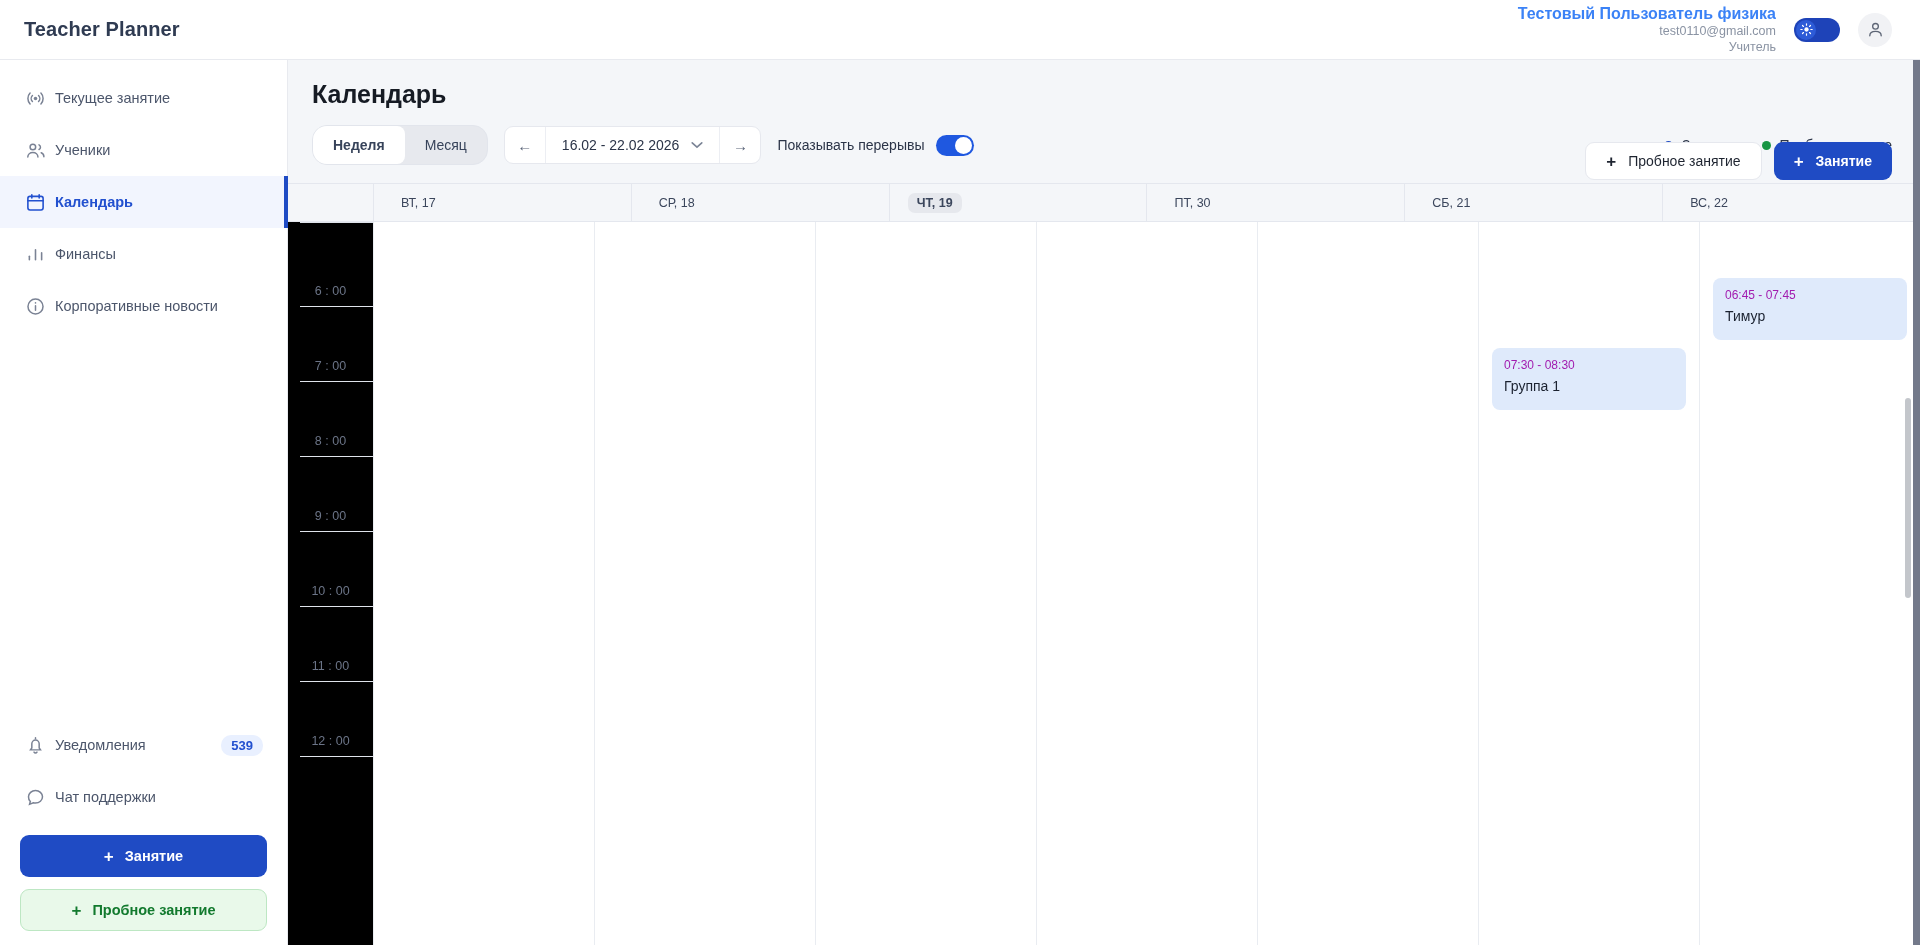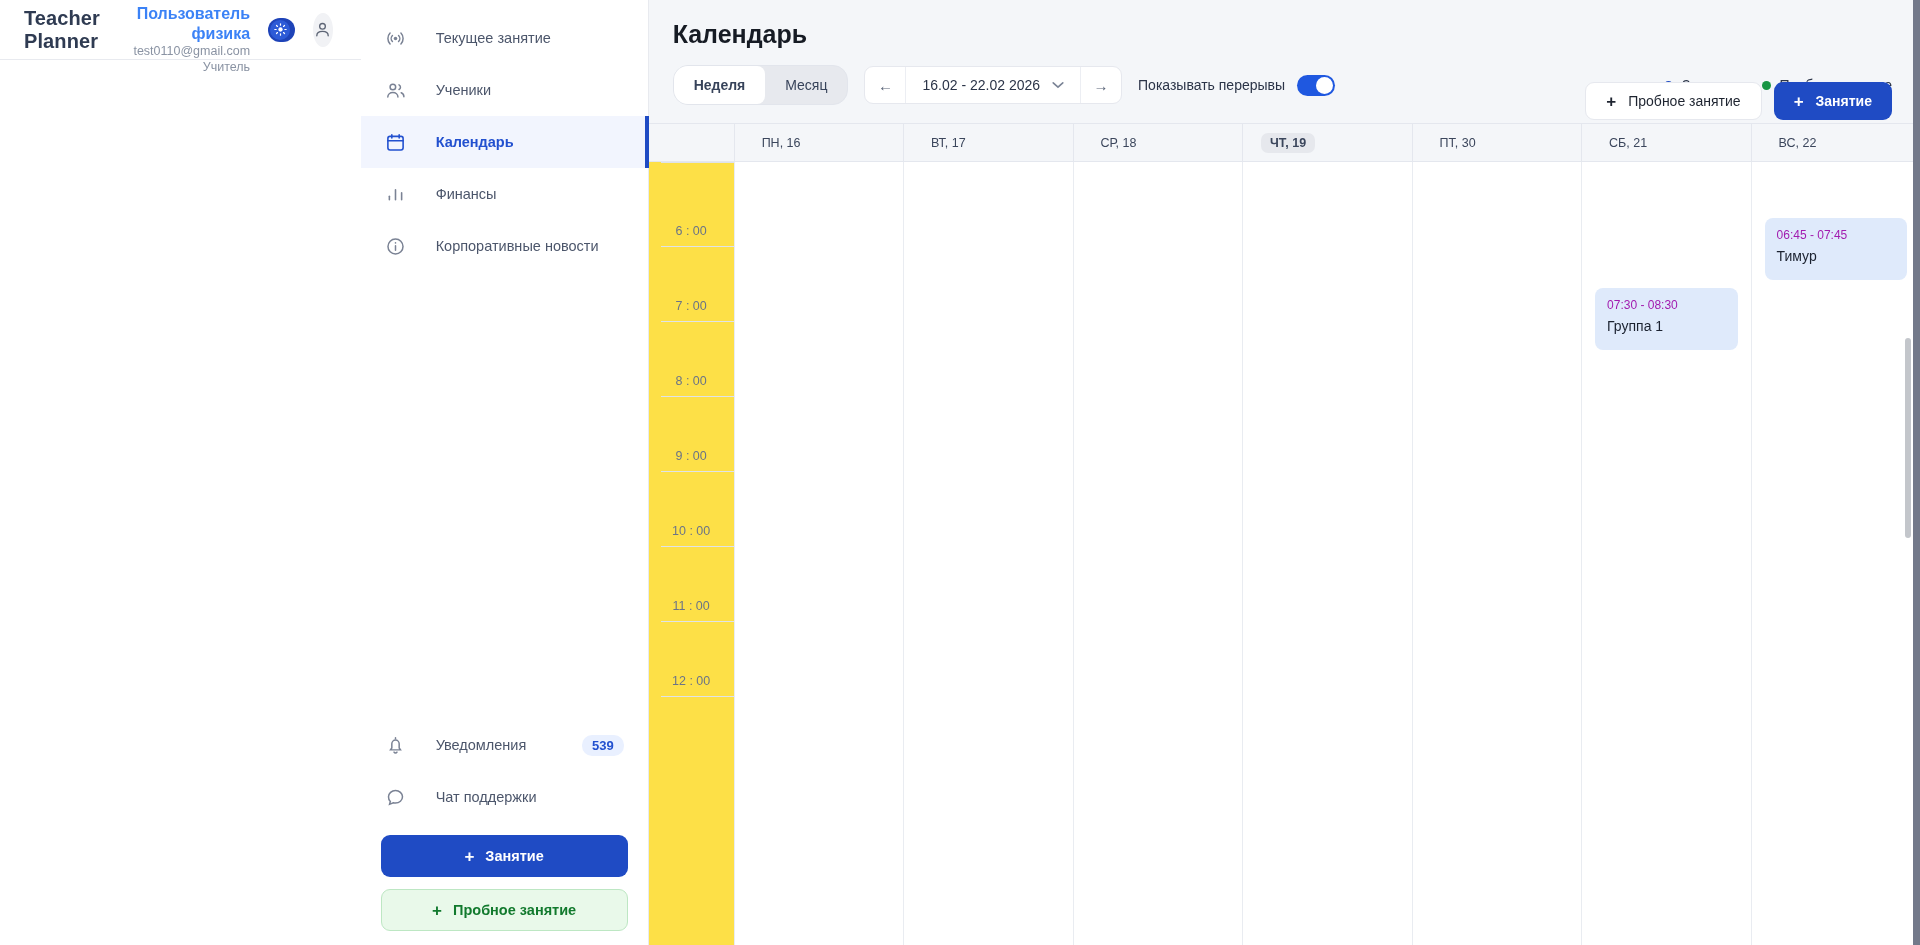--- a/index.html
+++ b/index.html
@@ -2,21 +2,21 @@
 <html><head>
 <meta charset="utf-8">
 <style>
   * { box-sizing: border-box; margin: 0; padding: 0; }
   html, body {
     width: 1920px; height: 945px;
     font-family: "Liberation Sans", sans-serif;
     background: #ffffff;
     overflow: hidden;
   }
-  .app { position: relative; width: 1920px; height: 945px; display: flex; flex-direction: row; }
+  .app { position: relative; width: 1920px; height: 945px; display: flex; flex-direction: column; }
 
   
   .topbar {
     height: 60px; flex: 0 0 60px;
     background: #ffffff;
     border-bottom: 1px solid #e8eaef;
     display: flex; align-items: center; justify-content: space-between;
     padding: 0 28px 0 24px;
     position: relative; z-index: 5;
   }
@@ -47,21 +47,21 @@
   .body { flex: 1; display: flex; min-height: 0; }
 
   
   .sidebar {
     width: 288px; flex: 0 0 288px;
     background: #ffffff; border-right: 1px solid #e8eaef;
     display: flex; flex-direction: column; position: relative;
   }
   .nav-top { padding-top: 12px; }
   .nav-item {
-    height: 52px; display: flex; align-items: center; gap: 29px;
+    height: 52px; display: flex; align-items: center; gap: 9px;
     padding: 0 24px; cursor: pointer; position: relative;
     color: #4c566b; font-size: 14.5px; font-weight: 500;
   }
   .nav-item .ic { width: 22px; height: 22px; flex: 0 0 22px; display:flex; align-items:center; justify-content:center; color:#7a8294; }
   .nav-item.active { background: #f2f5fe; color: #2250cf; font-weight: 600; }
   .nav-item.active .ic { color: #2250cf; }
   .nav-item.active::after {
     content: ""; position: absolute; right: -1px; top: 0; bottom: 0;
     width: 4px; background: #1f4bc4;
   }
@@ -155,21 +155,21 @@
   .gutter-head { width: 85px; flex: 0 0 85px; background: #f4f6f9; }
   .day-head {
     flex: 1 1 0; display: flex; align-items: center; padding-left: 18px;
     border-left: 1px solid #e4e7ee; font-size: 12.5px; color: #3b465c; font-weight: 500;
   }
   .day-head .pill { padding: 3px 9px; border-radius: 7px; }
   .day-head.today .pill { background: #e6e8ed; font-weight: 600; }
 
   .cal-body { display: flex; height: calc(100% - 38px); position: relative; }
   .gutter {
-    width: 85px; flex: 0 0 85px; background: #fde047; position: relative;
+    width: 85px; flex: 0 0 85px; background: #000000; position: relative;
   }
   .hour-label {
     position: absolute; right: 0; width: 85px; text-align: center;
     font-size: 12.5px; color: #6b7487;
   }
   .hour-tick {
     position: absolute; left: 12px; right: 0; height: 1px; background: #dfe3ea;
   }
   .grid { flex: 1; display: flex; position: relative; background: #fff; }
   .day-col { flex: 1 1 0; border-left: 1px solid #e9ecf1; position: relative; }
@@ -384,23 +384,20 @@
             <span class="dot" style="background:#179544"></span>
             <span>Пробное занятие</span>
           </div>
         </div>
       </div>
 
       <div class="cal-wrap">
 
         <div class="cal-head">
           <div class="gutter-head"></div>
-          <div class="day-head">
-              <span class="pill">ПН, 16</span>
-            </div>
           <div class="day-head">
               <span class="pill">ВТ, 17</span>
             </div>
           <div class="day-head">
               <span class="pill">СР, 18</span>
             </div>
           <div class="day-head today">
               <span class="pill">ЧТ, 19</span>
             </div>
           <div class="day-head">

